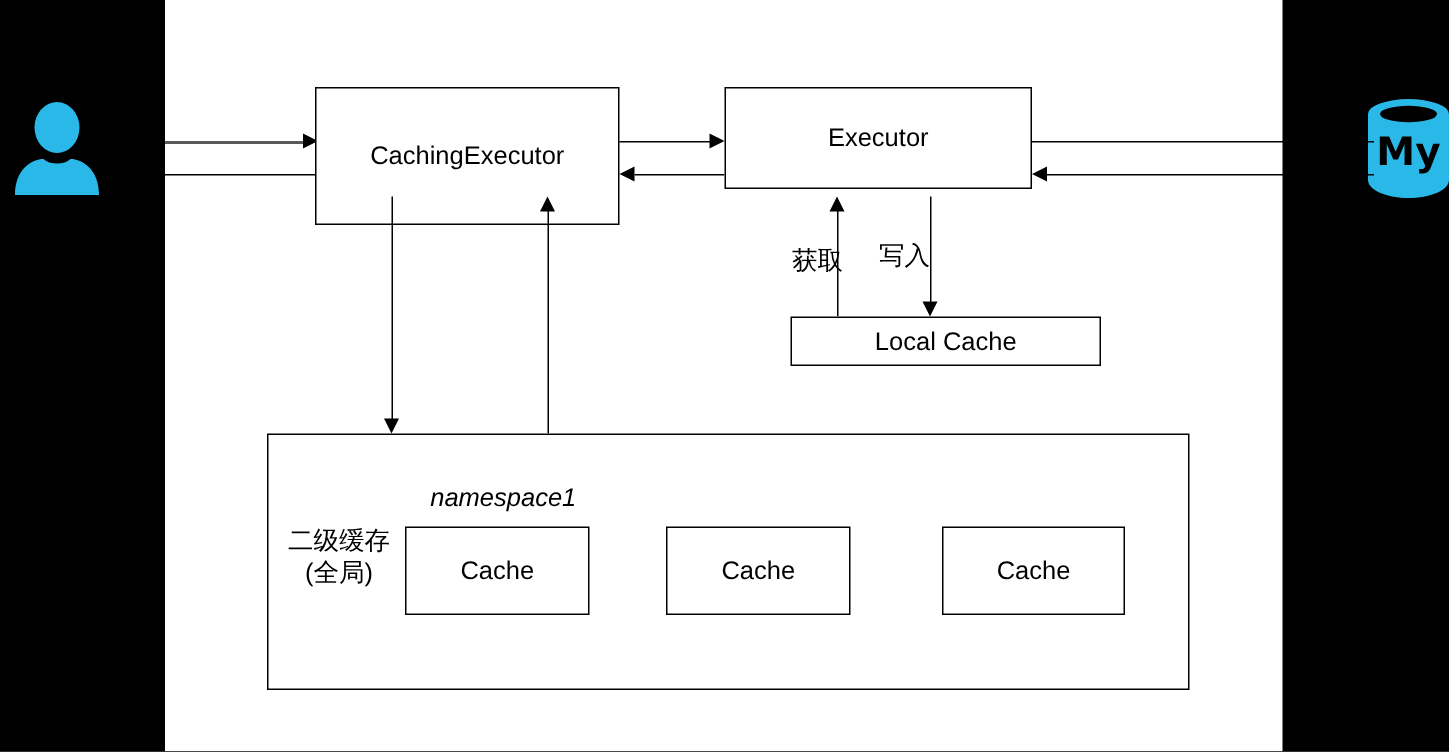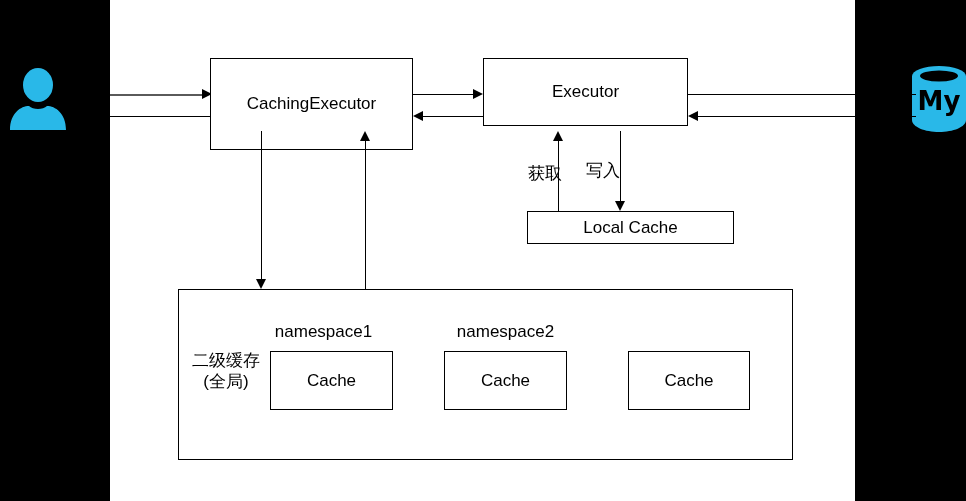--- a/index.html
+++ b/index.html
@@ -156,21 +156,20 @@
   <div class="vline" style="left:365px; top:140px; width:0; height:149px;"></div>
   <div class="arrow up" style="left:360px; top:131px;"></div>
 
   <div class="box" style="left:178px; top:289px; width:615px; height:171px;"></div>
 
   <div class="label cn center" style="left:183px; top:350px; width:86px;">
     <div>二级缓存</div>
     <div>(全局)</div>
   </div>
 
-  <div class="label center" style="left:262px; top:322px; width:123px;">namespace1</div>
+  <div class="label center" style="left:274px; top:322px; width:123px;font-style:italic;">namespace1</div>
   <div class="box" style="left:270px; top:351px; width:123px; height:59px;">Cache</div>
 
-  <div class="label center" style="left:444px; top:322px; width:123px;">namespace2</div>
   <div class="box" style="left:444px; top:351px; width:123px; height:59px;">Cache</div>
 
   <div class="box" style="left:628px; top:351px; width:122px; height:59px;">Cache</div>
 
 </div>
 
 </body></html>

